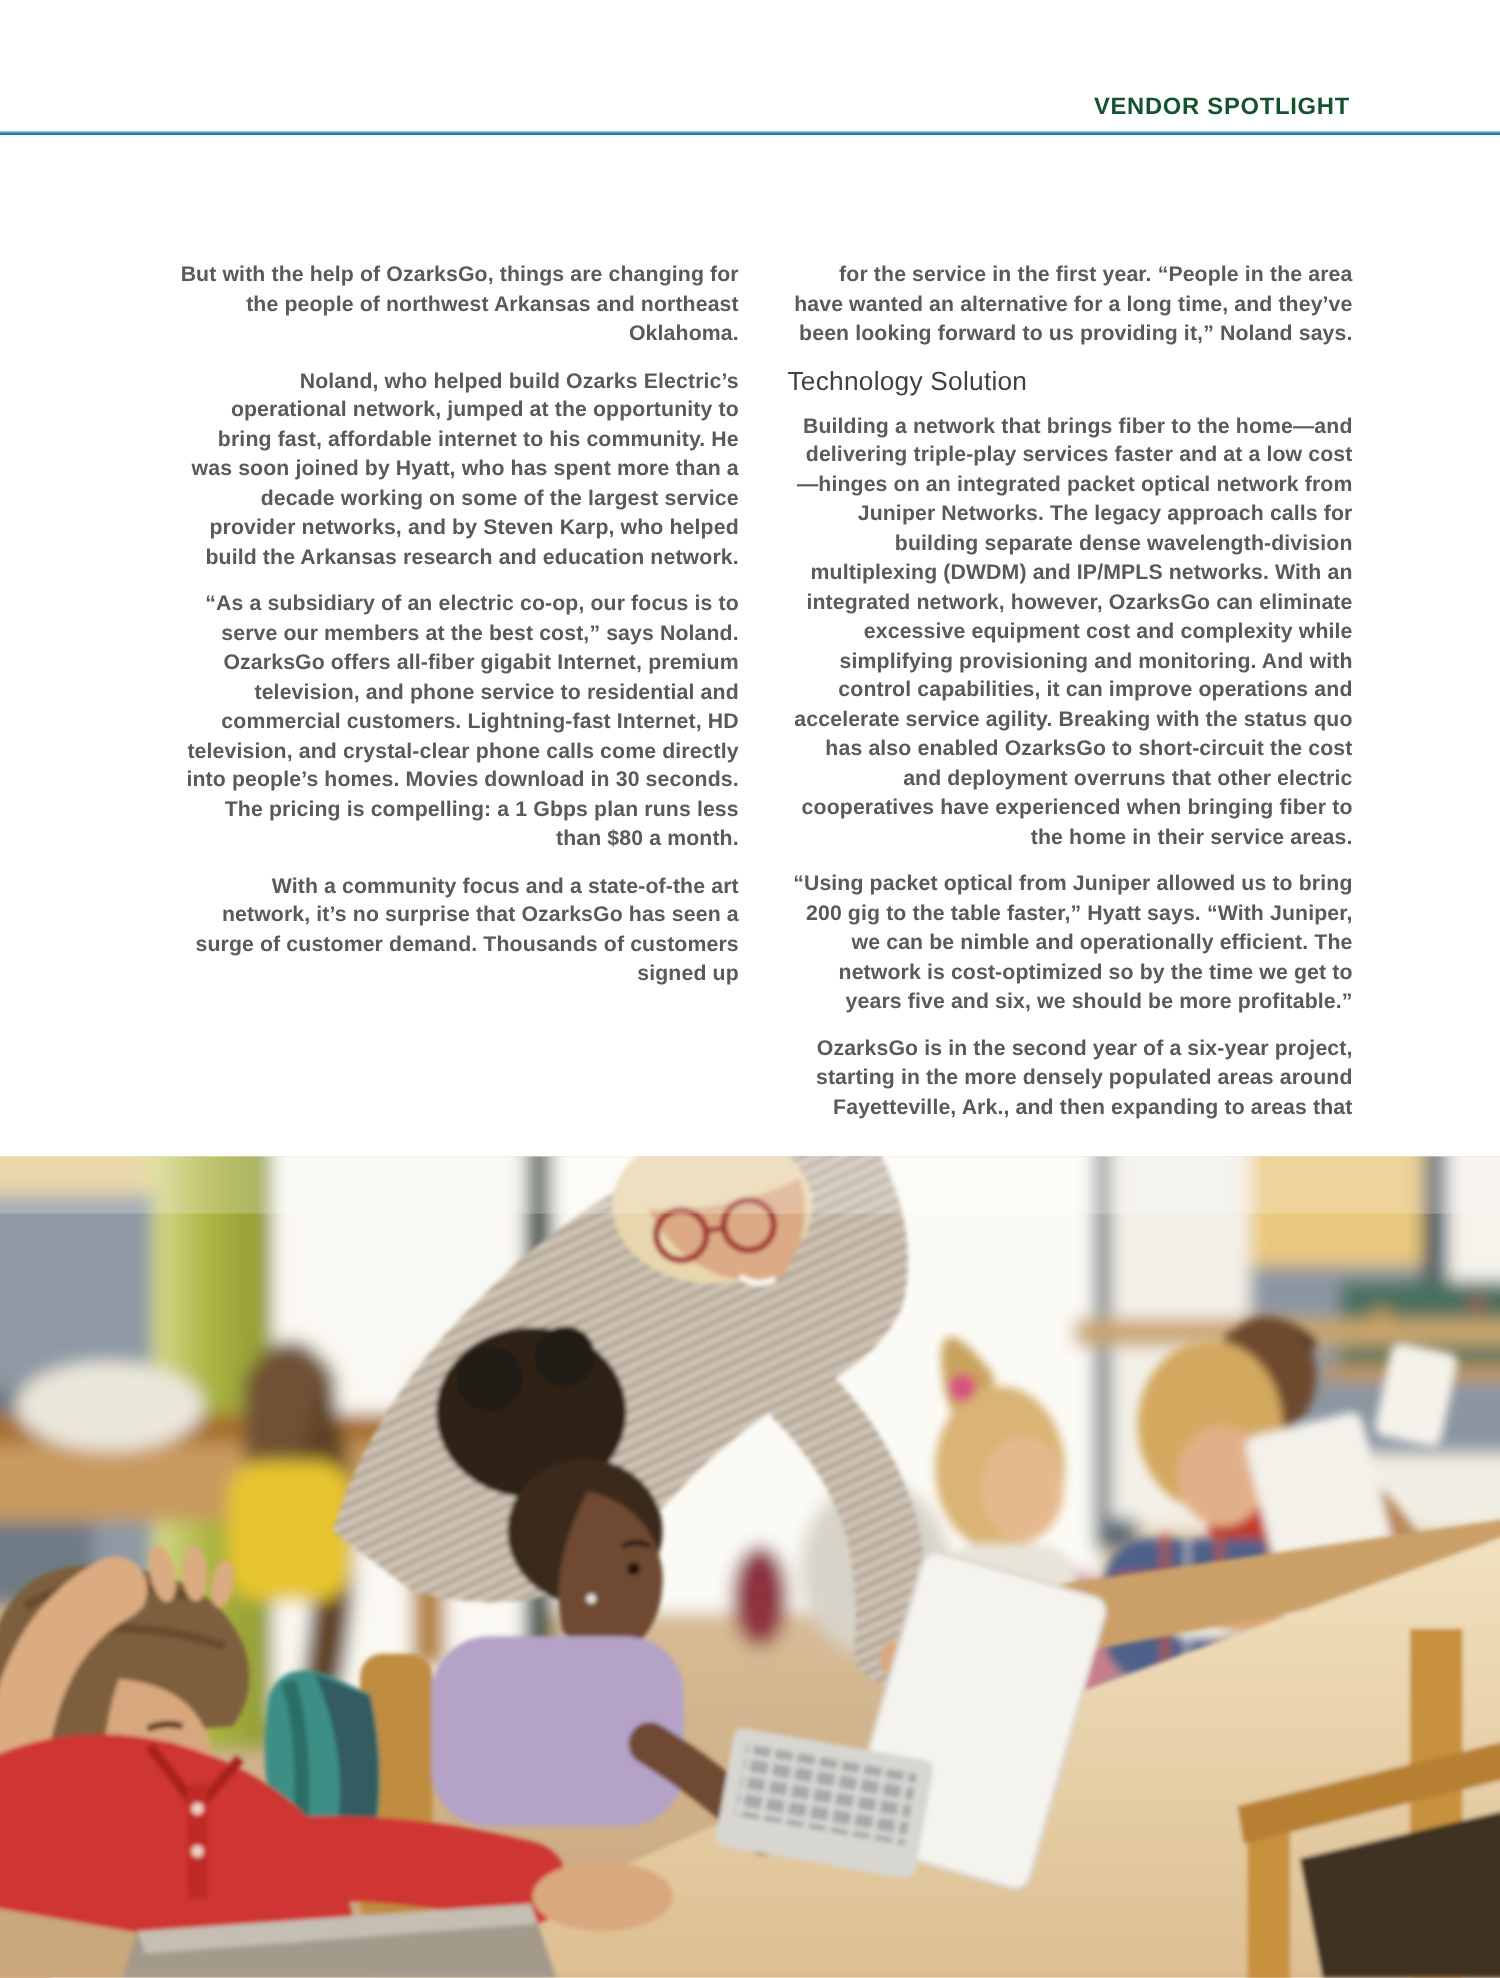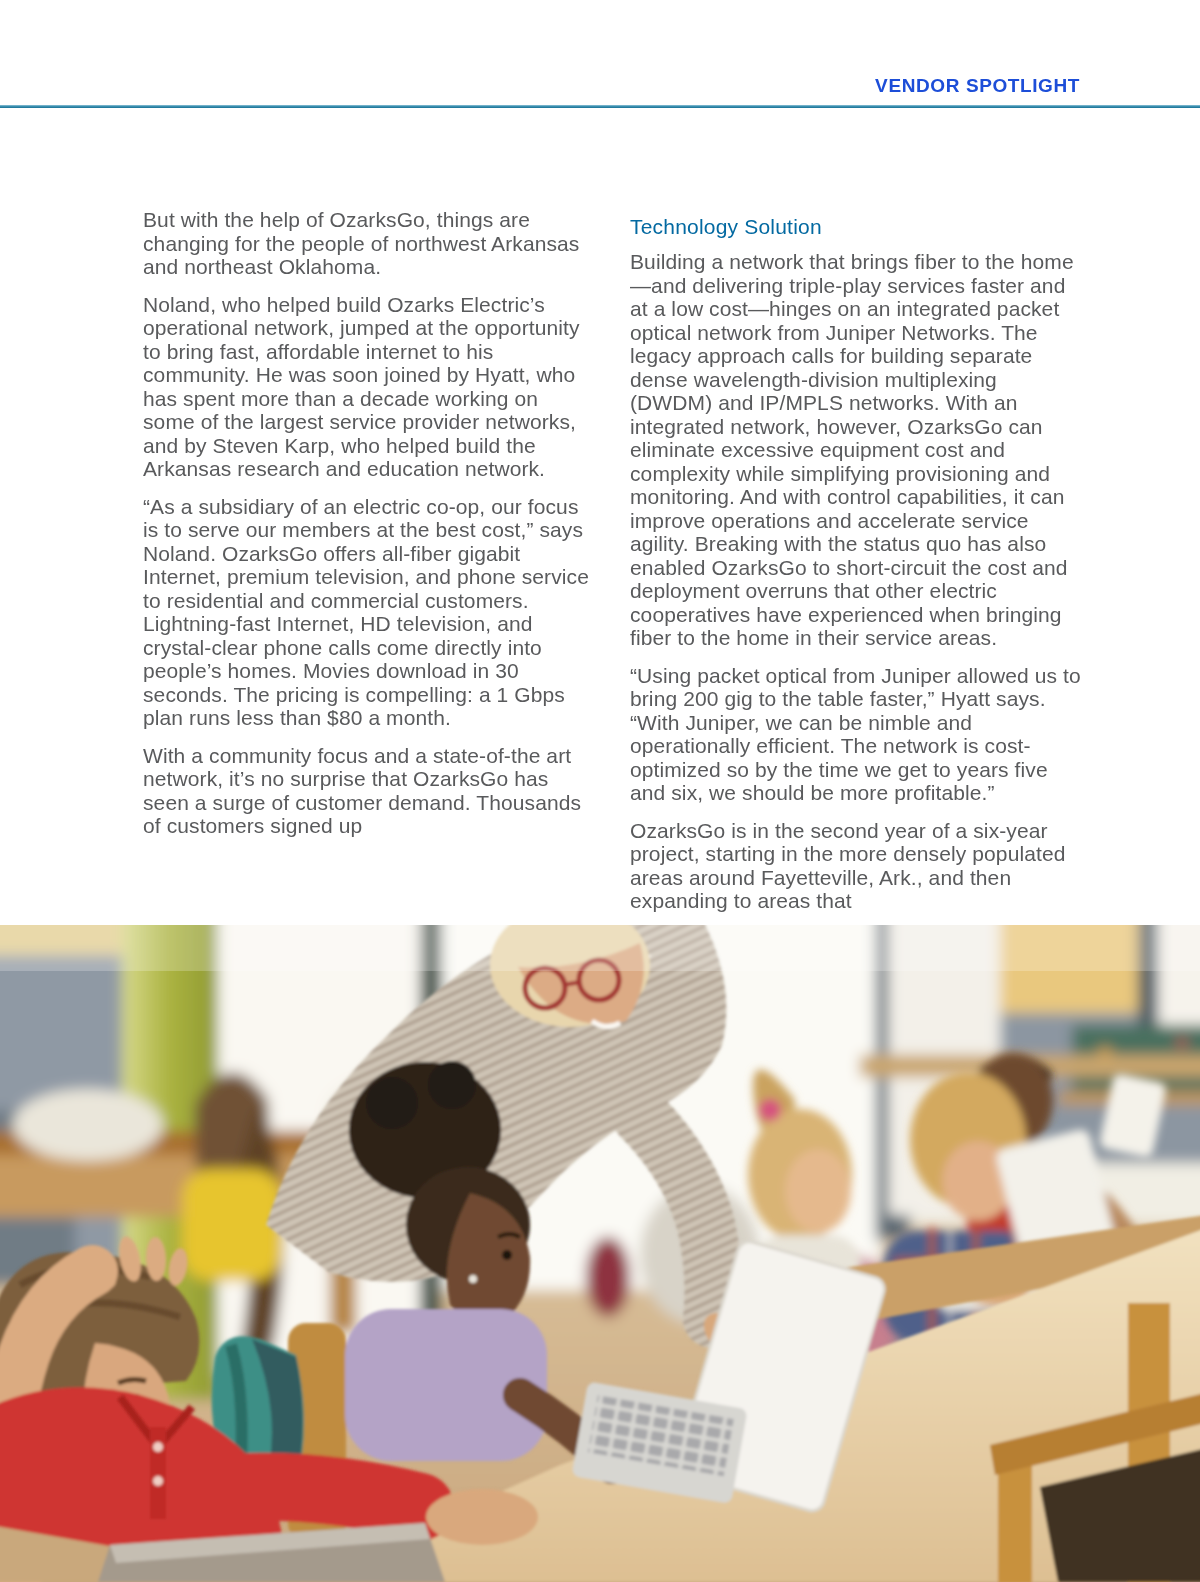--- a/index.html
+++ b/index.html
@@ -7,41 +7,41 @@
     position:relative;
     width:1200px;height:1582px;
     background:#ffffff;
     overflow:hidden;
     font-family:"Liberation Sans", sans-serif;
   }
   
   .masthead-label{
     position:absolute;top:75px;right:120px;
     font-size:19px;font-weight:700;letter-spacing:.6px;
-    color:#1d4ed8;
+    color:#14532d;
     text-align:center;
   }
   .masthead-rule{
     position:absolute;top:105px;left:0;
     width:1200px;height:3px;
     background:linear-gradient(to bottom,#8fc3d8 0%,#2a84a6 60%,#1f7498 100%);
   }
   
   .col{position:absolute;top:208px;}
   .col-left{left:143px;width:448px;}
   .col-right{left:630px;width:452px;}
   .col p{
     margin:0 0 14px 0;
-    font-size:21px;line-height:23.5px;
-    color:#595a5c;font-weight:400;letter-spacing:.1px;
+    font-size:17px;line-height:23.5px;
+    color:#595a5c;font-weight:700;letter-spacing:.1px;text-align:right;
   }
   .subheading{
     margin:6px 0 10px 0;
     font-size:21px;line-height:26px;font-weight:400;
-    color:#0369a1;letter-spacing:.2px;
+    color:#404040;letter-spacing:.2px;
   }
   
   .photo{
     position:absolute;left:0;top:925px;margin:0;
     width:1200px;height:657px;overflow:hidden;background:#e3d6bd;
   }
   .photo svg{display:block;width:1200px;height:657px;}
 </style>
 </head>
 <body>
@@ -54,20 +54,21 @@
   </header>
 
   <section class="col col-left">
     <p>But with the help of OzarksGo, things are changing for the people of northwest Arkansas and northeast Oklahoma.</p>
     <p>Noland, who helped build Ozarks Electric’s operational network, jumped at the opportunity to bring fast, affordable internet to his community. He was soon joined by Hyatt, who has spent more than a decade working on some of the largest service provider networks, and by Steven Karp, who helped build the Arkansas research and education network.</p>
     <p>“As a subsidiary of an electric co-op, our focus is to serve our members at the best cost,” says Noland. OzarksGo offers all-fiber gigabit Internet, premium television, and phone service to residential and commercial customers. Lightning-fast Internet, HD television, and crystal-clear phone calls come directly into people’s homes. Movies download in 30 seconds. The pricing is compelling: a 1 Gbps plan runs less than $80 a month.</p>
     <p>With a community focus and a state-of-the art network, it’s no surprise that OzarksGo has seen a surge of customer demand. Thousands of customers signed up</p>
   </section>
 
   <section class="col col-right">
+    <p>for the service in the first year. “People in the area have wanted an alternative for a long time, and they’ve been looking forward to us providing it,” Noland says.</p>
     <h2 class="subheading">Technology Solution</h2>
     <p>Building a network that brings fiber to the home—and delivering triple-play services faster and at a low cost—hinges on an integrated packet optical network from Juniper Networks. The legacy approach calls for building separate dense wavelength-division multiplexing (DWDM) and IP/MPLS networks. With an integrated network, however, OzarksGo can eliminate excessive equipment cost and complexity while simplifying provisioning and monitoring. And with control capabilities, it can improve operations and accelerate service agility. Breaking with the status quo has also enabled OzarksGo to short-circuit the cost and deployment overruns that other electric cooperatives have experienced when bringing fiber to the home in their service areas.</p>
     <p>“Using packet optical from Juniper allowed us to bring 200 gig to the table faster,” Hyatt says. “With Juniper, we can be nimble and operationally efficient. The network is cost-optimized so by the time we get to years five and six, we should be more profitable.”</p>
     <p>OzarksGo is in the second year of a six-year project, starting in the more densely populated areas around Fayetteville, Ark., and then expanding to areas that</p>
   </section>
 
   <figure class="photo" role="img" aria-label="Elementary school classroom: a smiling teacher with red glasses and a striped shirt leans over a young girl using a white laptop, pointing at the screen; a boy in a red polo shirt rests a hand on his head at his laptop in the foreground, while other children work on laptops at light wooden desks in front of bright windows, green curtains and a small blackboard.">
     <svg viewBox="0 0 1200 657" preserveAspectRatio="none">
       <defs>
         <filter id="b7" x="-20%" y="-20%" width="140%" height="140%">

